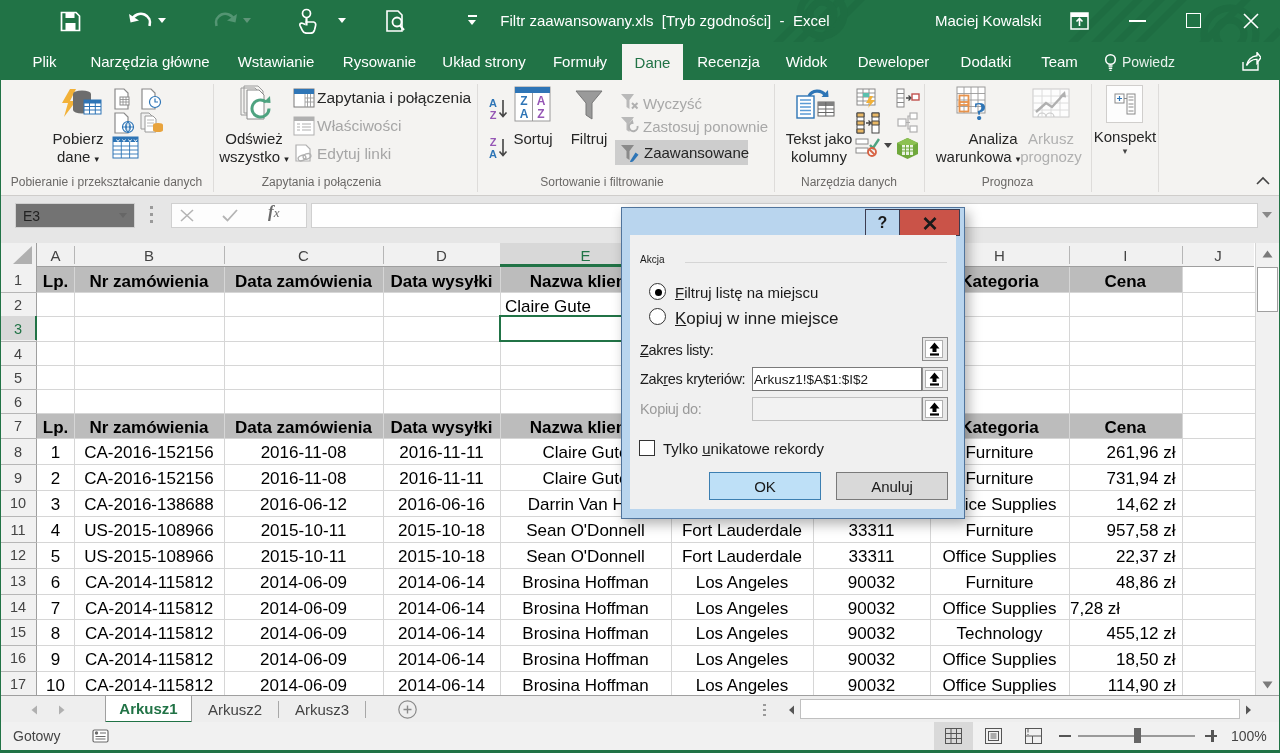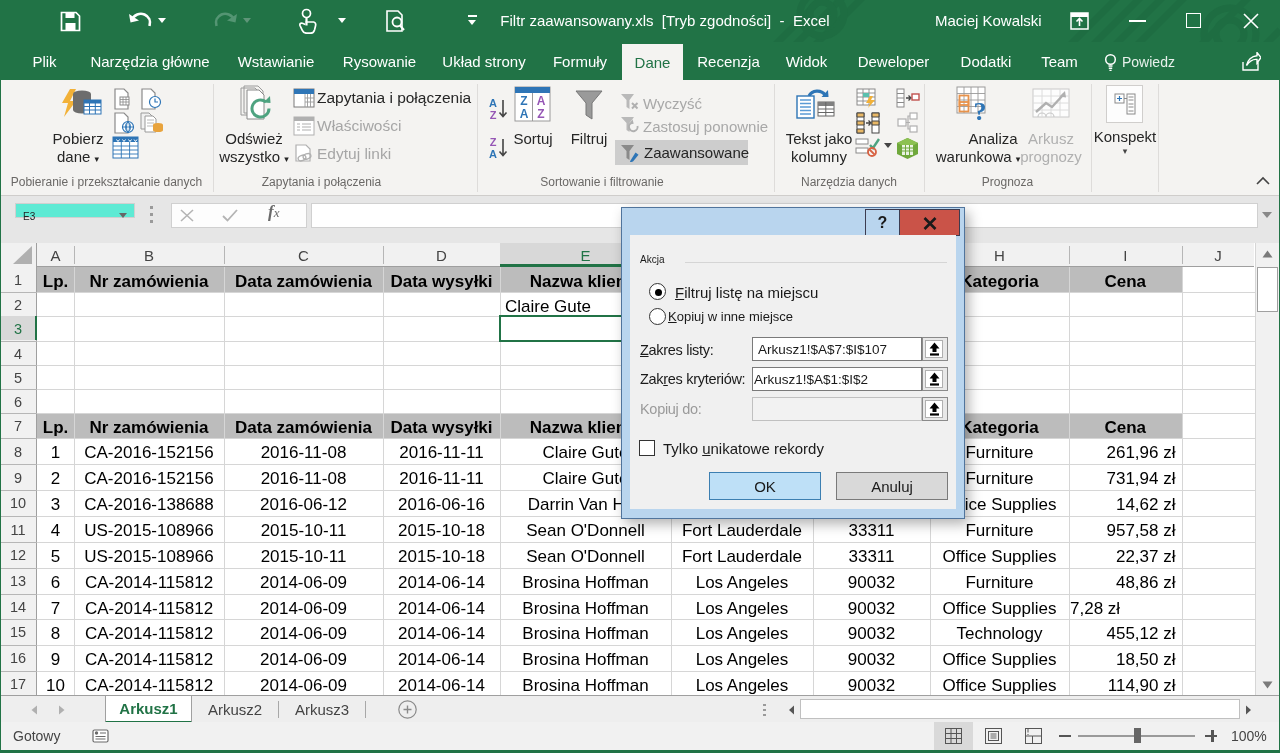--- a/index.html
+++ b/index.html
@@ -283,21 +283,21 @@
 <rect x="1" y="1" width="9" height="9" fill="#fff" stroke="#8a8a8a"></rect>
 <path d="M3 5.5 h5 M5.5 3 v5" stroke="#2e75b6" stroke-width="1.2"></path>
 <rect x="13" y="1" width="8" height="20" fill="#fff" stroke="#8a8a8a"></rect>
 <path d="M14.5 4 h5 M14.5 7 h5 M14.5 11 h5 M14.5 14 h5 M14.5 18 h5" stroke="#8a8a8a"></path>
 <path d="M10 5.5 h3" stroke="#8a8a8a"></path>
 </svg>
 <div class="abs ct" style="left:1092px;top:48px;width:66px;height:18px">Konspekt</div>
 <div class="abs ct" style="left:1092px;top:66px;width:66px;height:18px;font-size:9px;color:#444">▾</div>
 </div>
 <div class="abs" style="left:0;top:196px;width:1280px;height:47px;background:#e6e6e6">
-<div class="abs" style="left:15px;top:7px;width:120px;height:15px;background:#5eead4;border:1px solid #d0d0d0;font-size:10px;color:#222;line-height:25px;padding-left:7px">E3</div>
+<div class="abs" style="left:15px;top:7px;width:120px;height:25px;background:#737373;border:1px solid #d0d0d0;font-size:14px;color:#222;line-height:25px;padding-left:7px">E3</div>
 <div class="abs" style="left:119px;top:17px;width:0;height:0;border-left:4.5px solid transparent;border-right:4.5px solid transparent;border-top:5px solid #666"></div>
 <div class="abs" style="left:150px;top:10px;width:3px;height:19px;background:repeating-linear-gradient(#9a9a9a 0 3px, transparent 3px 7px)"></div>
 <div class="abs" style="left:171px;top:7px;width:136px;height:25px;background:#fdfdfd;border:1px solid #d0d0d0"></div>
 <svg class="abs" style="left:180px;top:13px" width="14" height="13" viewBox="0 0 14 13">
 <path d="M1 1 L13 12 M13 1 L1 12" stroke="#b4b4b4" stroke-width="1.6"></path>
       </svg>
 <svg class="abs" style="left:222px;top:13px" width="16" height="13" viewBox="0 0 16 13">
 <path d="M1 7 L5.5 11.5 L15 1" stroke="#b4b4b4" stroke-width="1.8" fill="none"></path>
       </svg>
 <div class="abs" style="left:268px;top:6px;font-size:17px;font-style:italic;color:#6a6a6a;font-family:'Liberation Serif',serif"><b><i>f</i></b><i style="font-size:13px">x</i></div>
@@ -575,23 +575,22 @@
 <svg style="display:inline-block;margin-top:7px" width="14" height="13" viewBox="0 0 14 13">
 <path d="M1.5 1 L12.5 12 M12.5 1 L1.5 12" stroke="#1a1a1a" stroke-width="2.6"></path>
         </svg></div>
 <div class="abs" style="left:8px;top:27px;width:326px;height:274px;background:#f0f0f0"></div>
 <div class="abs" style="left:18px;top:46px;font-size:10px">Akcja</div>
 <div class="abs" style="left:63px;top:54px;width:262px;height:1px;background:#d5d5d5"></div>
 <div class="abs" style="left:27px;top:75px;width:17px;height:17px;background:#fff;border:1px solid #333;border-radius:50%"></div>
 <div class="abs" style="left:32.5px;top:80.5px;width:7px;height:7px;background:#000;border-radius:50%"></div>
 <div class="abs" style="left:53px;top:75.5px;font-size:15px"><u>F</u>iltruj listę na miejscu</div>
 <div class="abs" style="left:27px;top:100px;width:17px;height:17px;background:#fff;border:1px solid #333;border-radius:50%"></div>
-<div class="abs" style="left:46px;top:100.5px;font-size:13px"><u>K</u>opiuj w inne miejsce</div>
+<div class="abs" style="left:53px;top:100.5px;font-size:17px"><u>K</u>opiuj w inne miejsce</div>
 <div class="abs" style="left:18px;top:134px;font-size:14.5px;letter-spacing:-0.3px;color:#1a1a1a;white-space:nowrap"><u>Z</u>akres listy:</div>
-<div class="abs" style="left:130px;top:129px;width:170px;height:24px;background:#fff;border:1px solid #7a7a7a;font-size:13.5px;line-height:23px;padding-left:5px;color:#1a1a1a;white-space:nowrap">Arkusz1!$A$7:$I$107</div>
 <div class="abs" style="left:300px;top:129px;width:26px;height:24px;background:#e8e8e8;border:1px solid #8a8a8a"></div>
 <div class="abs" style="left:303px;top:132px;width:18px;height:18px;background:#fff;border:1px solid #b0b0b0"></div>
 <svg class="abs" style="left:306px;top:134px" width="13" height="14" viewBox="0 0 13 14">
 <path d="M6.5 0.5 L11.5 6.5 H8.5 V10 H4.5 V6.5 H1.5 z" fill="#000"></path>
         <path d="M2 12.5 h9" stroke="#000" stroke-width="2.2"></path>
       </svg>
 <div class="abs" style="left:18px;top:163px;font-size:14.5px;letter-spacing:-0.3px;color:#1a1a1a;white-space:nowrap">Zak<u>r</u>es kryteriów:</div>
 <div class="abs" style="left:130px;top:158.5px;width:170px;height:24px;background:#fff;border:1px solid #7a7a7a;font-size:13.5px;line-height:23px;padding-left:1px;color:#1a1a1a;white-space:nowrap">Arkusz1!$A$1:$I$2</div>
 <div class="abs" style="left:300px;top:158.5px;width:26px;height:24px;background:#e8e8e8;border:1px solid #8a8a8a"></div>
 <div class="abs" style="left:303px;top:161.5px;width:18px;height:18px;background:#fff;border:1px solid #b0b0b0"></div>

